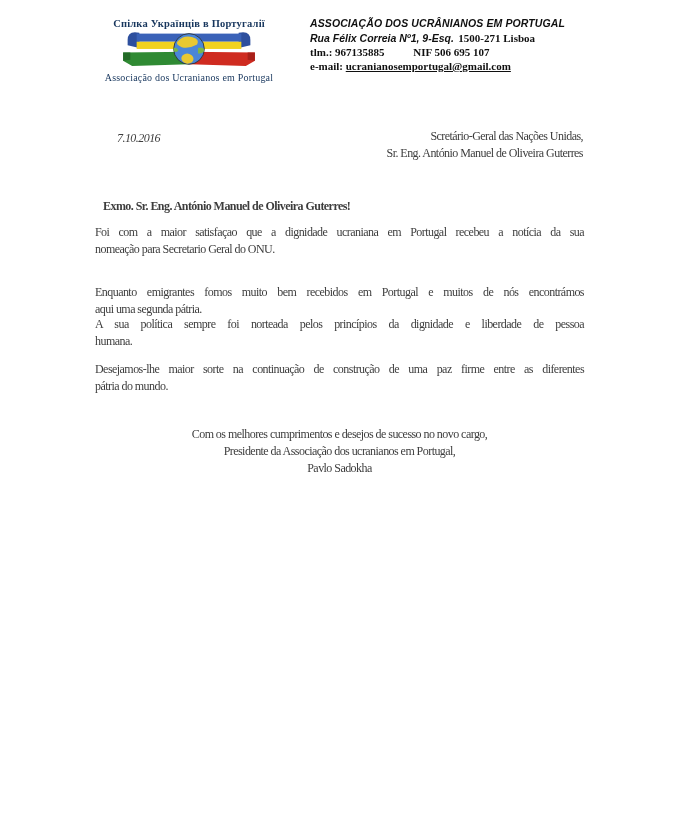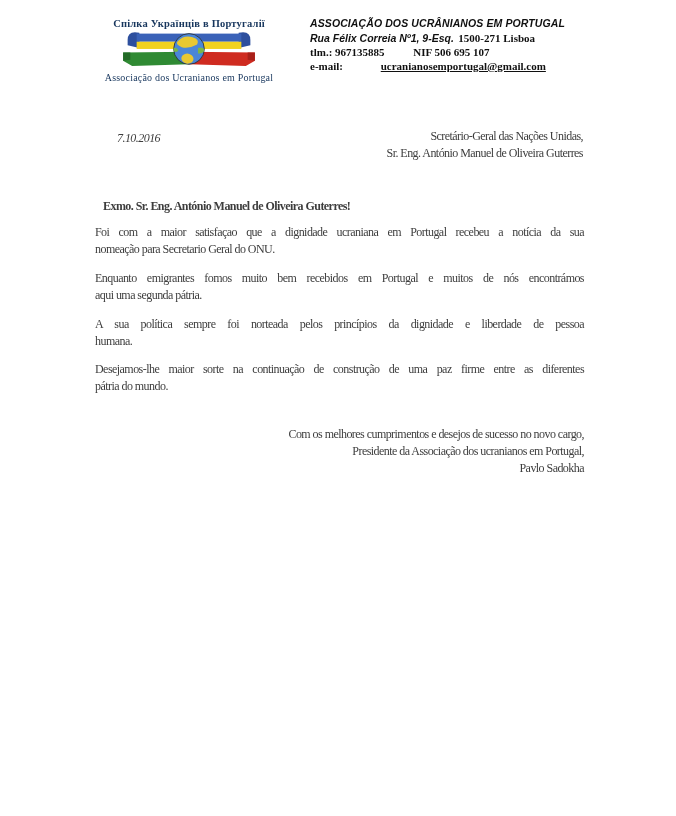--- a/index.html
+++ b/index.html
@@ -58,42 +58,42 @@
     font-style: italic;
     font-weight: bold;
     font-size: 10.5px;
   }
   .serifb {
     font-family: "Liberation Serif", serif;
     font-weight: bold;
     font-size: 11px;
   }
   .nif-group { margin-left: 26px; }
-  .email-value { text-decoration: underline; margin-left: 35px; }
+  .email-value { text-decoration: underline; }
 
   
   .t {
     position: absolute;
     font-family: Liberation Serif, serif;
     font-size: 12px;
     color: #3d3d3d;
     letter-spacing: -0.55px;
     line-height: 17px;
   }
   .date-line { left: 117px; top: 130px; font-style: italic; }
   .addressee { left: 200px; top: 128px; width: 383px; text-align: right; line-height: 16.5px; }
   .salutation { left: 103px; top: 198px; font-weight: bold; }
   .para { left: 95px; width: 489px; }
   .para-1 { top: 224px; }
-  .para-2 { top: 270px; }
+  .para-2 { top: 284px; }
   .para-3 { top: 316px; }
   .para-4 { top: 361px; }
   .jline { text-align: justify; text-align-last: justify; }
   .lline { text-align: left; }
-  .closing { left: 95px; top: 426px; width: 489px; text-align: right; line-height: 16.8px; }
+  .closing { left: 95px; top: 426px; width: 489px; text-align: center; line-height: 16.8px; }
 </style>
 </head>
 <body>
 
 <div class="page">
 
   <div class="logo-block">
     <div class="logo-title">Спілка Українців в Португалії</div>
     <div class="logo-art">
       <svg width="136" height="37" viewBox="0 0 150 41" xmlns="http://www.w3.org/2000/svg">

